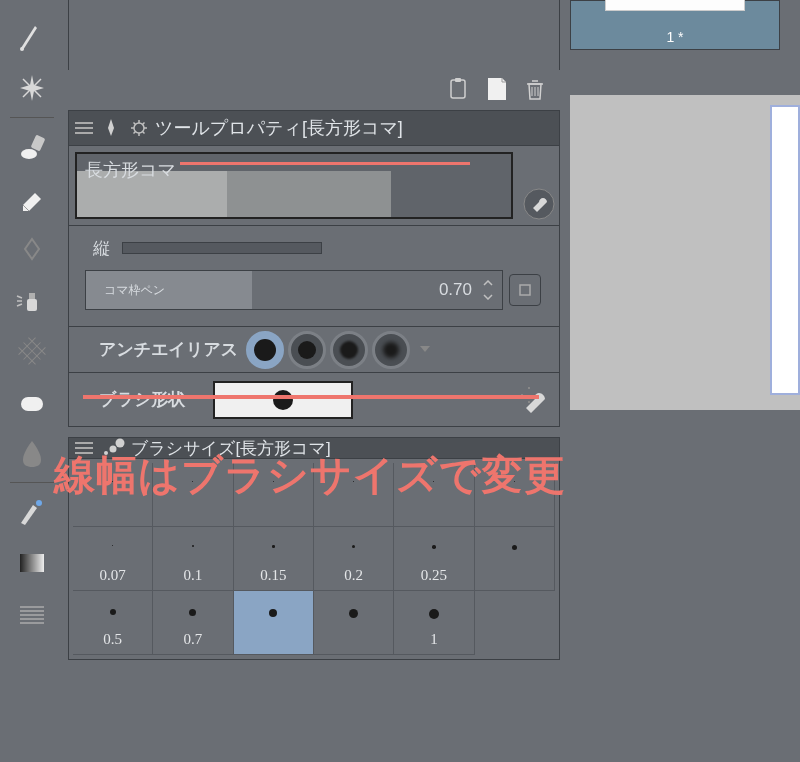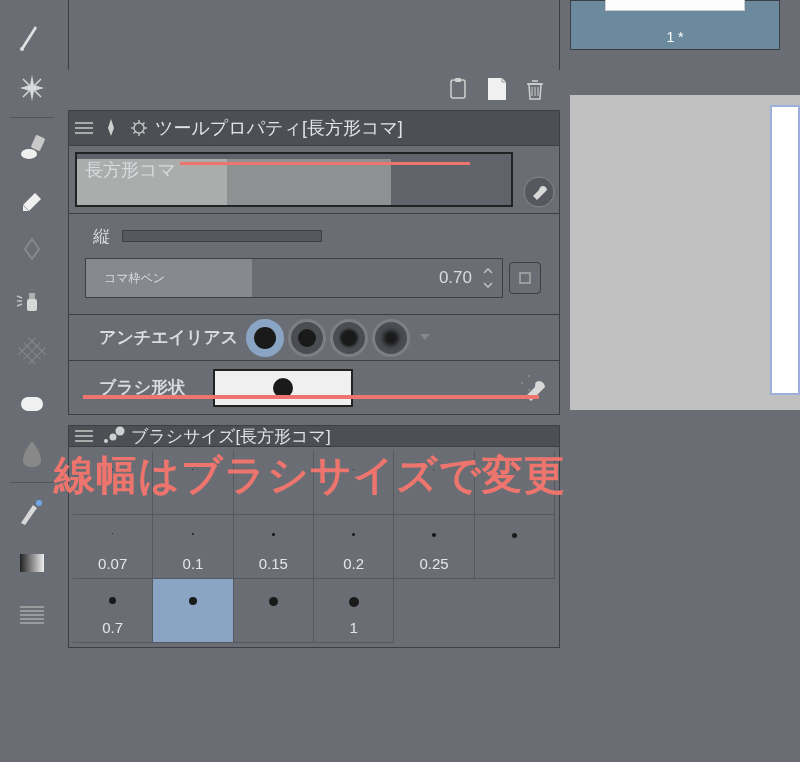--- a/index.html
+++ b/index.html
@@ -113,21 +113,21 @@
       gap: 3px;
     }
     .menu-grip span { height: 2px; background: #aaa; }
     .panel-title {
       font-size: 18px;
       color: #e0e4e8;
     }
     
     
     .preset-row {
-      height: 68px;
+      height: 80px;
       border: 1px solid #3c4045;
       border-top: none;
       display: flex;
     }
     .preset-box {
       flex: 1;
       margin: 6px;
       border: 2px solid #222;
       background: #60646a;
       position: relative;
@@ -302,20 +302,21 @@
       border: 1px solid #3c4045;
       display: flex;
       align-items: center;
       padding-left: 6px;
       gap: 6px;
     }
     .brush-grid-section {
       border: 1px solid #3c4045;
       border-top: none;
       padding: 4px;
+      font-family: Liberation Serif, serif;
     }
     .brush-grid {
       display: grid;
       grid-template-columns: repeat(6, 1fr);
       gap: 0;
     }
     .brush-cell {
       height: 64px;
       border-right: 1px solid #55595f;
       border-bottom: 1px solid #55595f;
@@ -672,20 +673,24 @@
             <div class="sz-label">0.2</div>
           </div>
           <div class="brush-cell">
             <div class="dot" style="width: 3.5px; height: 3.5px;"></div>
             <div class="sz-label">0.25</div>
           </div>
           <div class="brush-cell">
             <div class="dot" style="width: 5px; height: 5px;"></div>
           </div>
           <div class="brush-cell">
+            <div class="dot" style="width: 6px; height: 6px;"></div>
+            <div class="sz-label">0.5</div>
+          </div>
+          <div class="brush-cell">
             <div class="dot" style="width: 7px; height: 7px;"></div>
             <div class="sz-label">0.7</div>
           </div>
           <div class="brush-cell selected">
             <div class="dot" style="width: 8px; height: 8px;"></div>
           </div>
           <div class="brush-cell">
             <div class="dot" style="width: 9px; height: 9px;"></div>
           </div>
           <div class="brush-cell">

